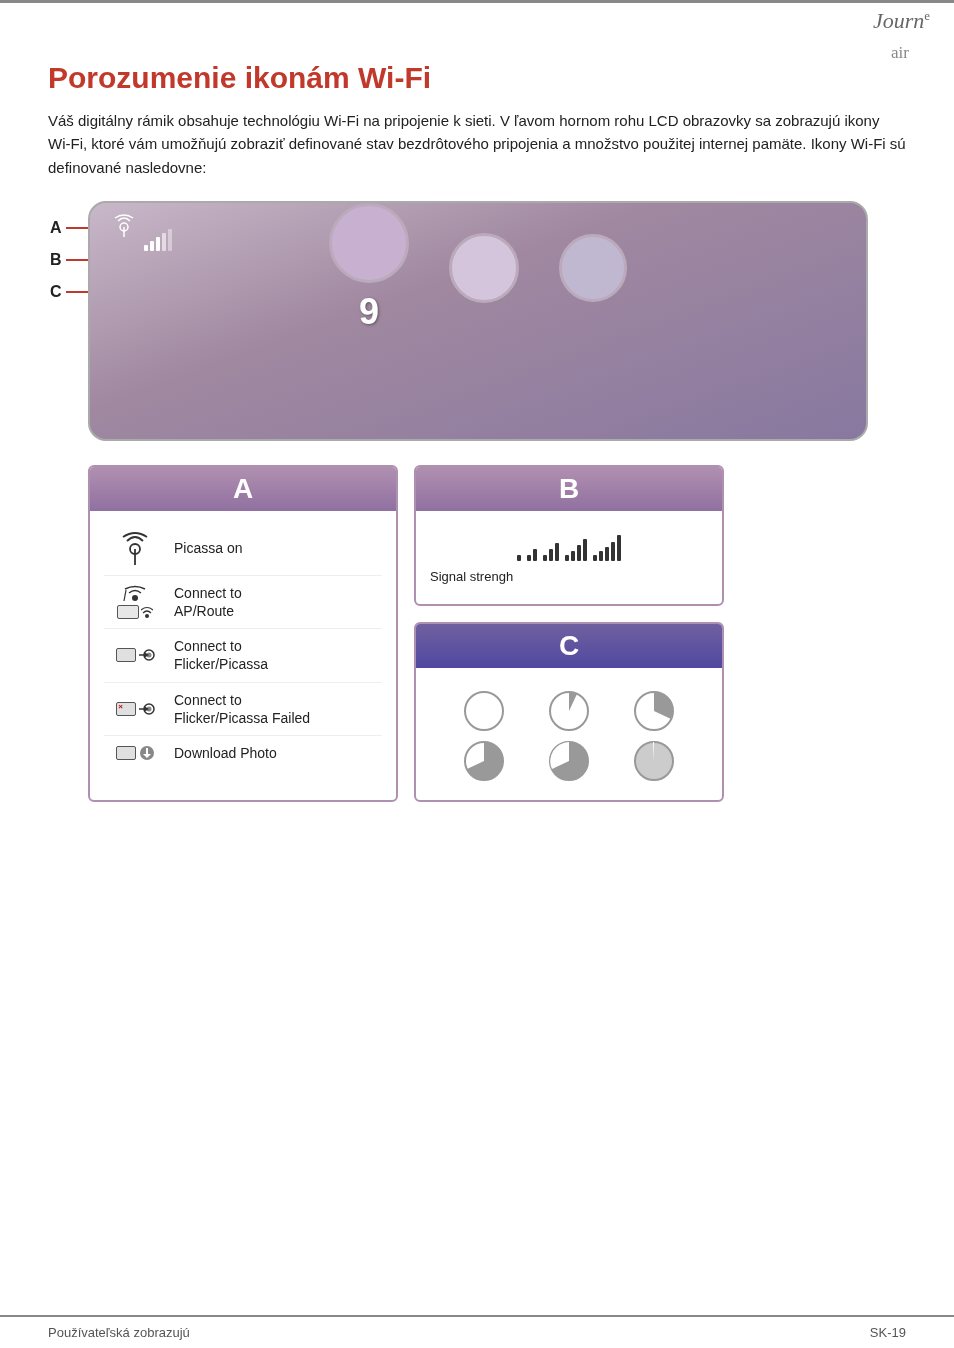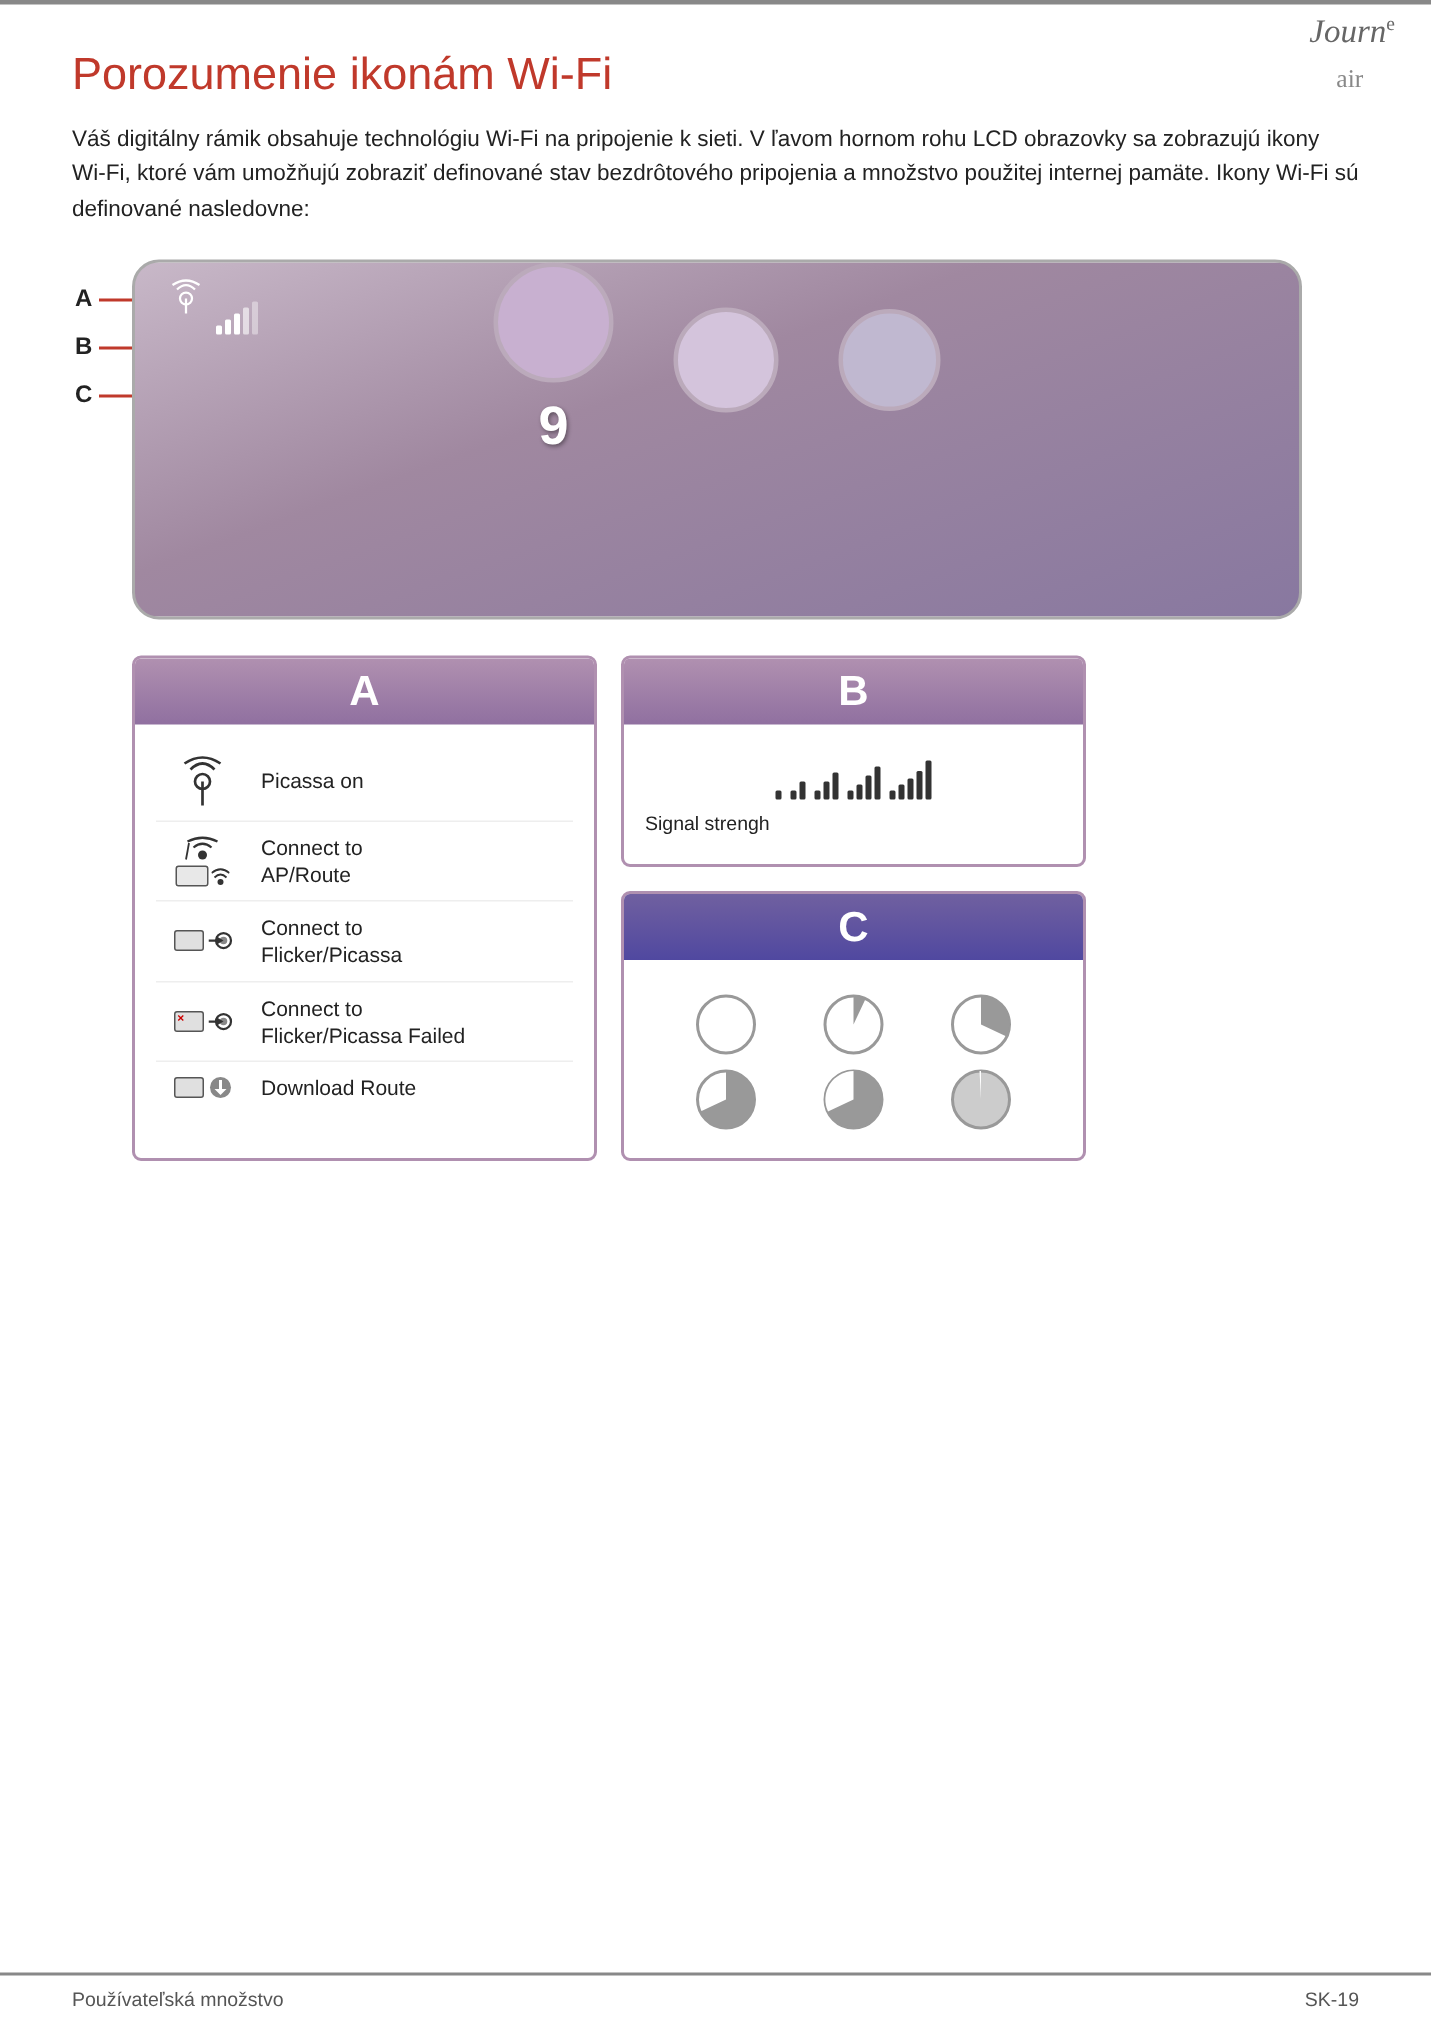--- a/index.html
+++ b/index.html
@@ -34,23 +34,24 @@
       vertical-align: super;
       font-style: normal;
     }
 
     .content {
       padding: 30px 48px 60px 48px;
     }
 
     .page-title {
       font-size: 30px;
-      font-weight: normal;
+      font-weight: bold;
       color: #c0392b;
       margin-bottom: 14px;
+      margin-top: 28px;
     }
 
     .intro-text {
       font-size: 15px;
       line-height: 1.55;
       margin-bottom: 22px;
       color: #222;
     }
 
     
@@ -404,21 +405,21 @@
           <div class="icon-cell">
             <div style="display:flex; align-items:center; gap:3px;">
               <div style="width:20px; height:14px; border:1.5px solid #555; border-radius:2px; background:#e0e0e0;"></div>
               <svg width="16" height="16" viewBox="0 0 16 16">
                 <circle cx="8" cy="8" r="7" fill="#888"></circle>
                 <line x1="8" y1="3" x2="8" y2="11" stroke="#fff" stroke-width="2"></line>
                 <polygon points="4,9 8,13 12,9" fill="#fff"></polygon>
               </svg>
             </div>
           </div>
-          <div class="icon-label">Download Route</div>
+          <div class="icon-label">Download Photo</div>
         </div>
 
       </div>
     </div>
 
     <div style="display:flex; flex-direction:column; gap:16px;">
 
       <div class="panel-b">
         <div class="panel-header">B</div>
         <div class="panel-body">
@@ -496,15 +497,15 @@
           </div>
         </div>
       </div>
 
     </div>
   </div>
 
 </div>
 
 <div class="page-footer">
-  <span>Používateľská množstvo</span>
+  <span>Používateľská zobrazujú</span>
   <span>SK-19</span>
 </div>
 
 </body></html>

